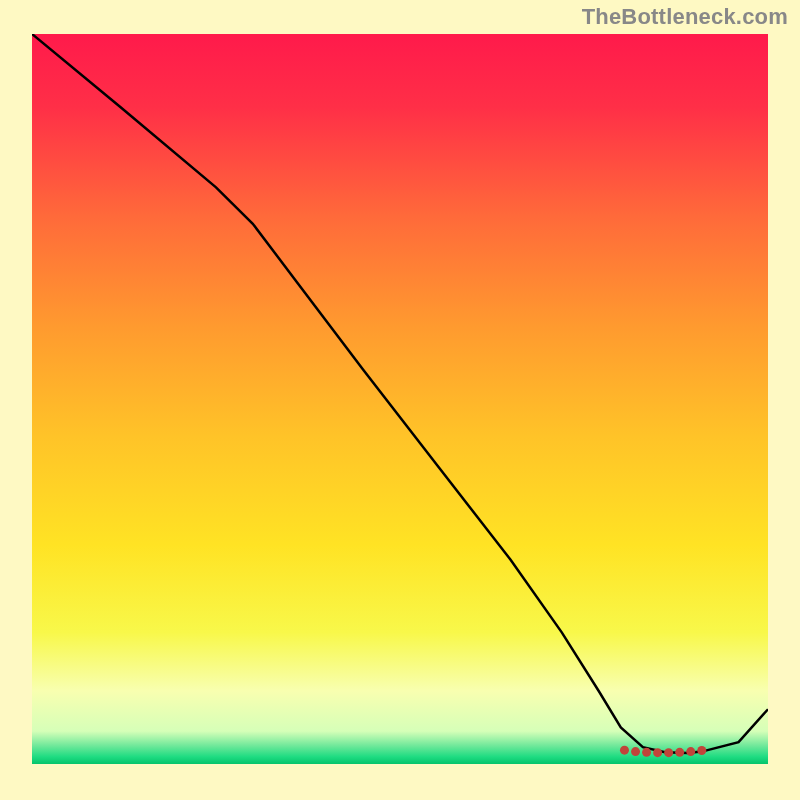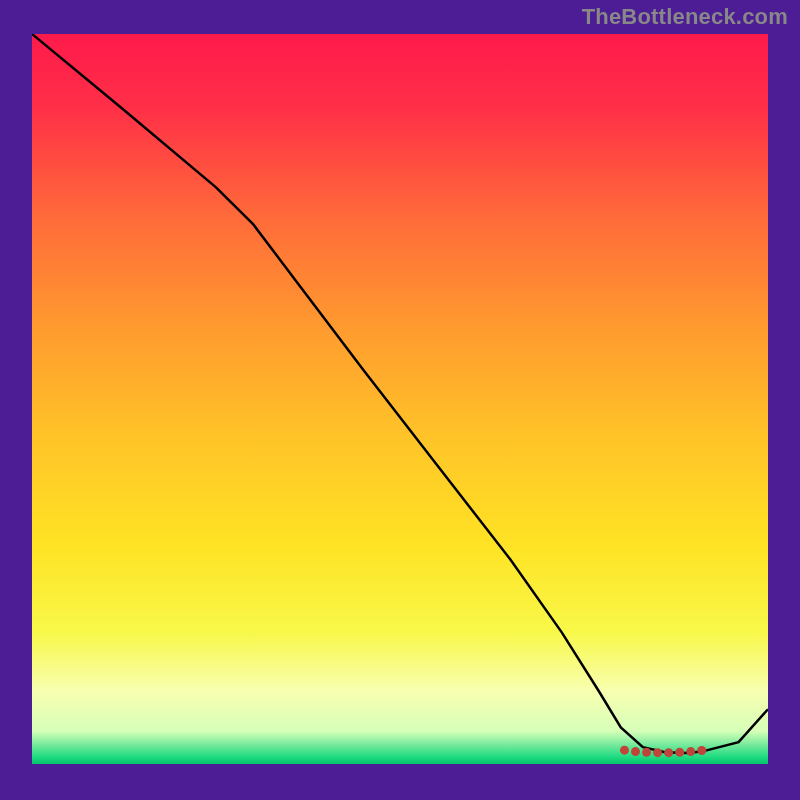--- a/index.html
+++ b/index.html
@@ -10,21 +10,21 @@
     background: #000;
     overflow: hidden;
     font-family: Arial, Helvetica, sans-serif;
   }
   .frame {
     position: absolute;
     top: 0;
     left: 0;
     width: 800px;
     height: 800px;
-    background: #4c1d95;
+    background: #fef9c3;
   }
   .watermark {
     position: absolute;
     top: 4px;
     right: 12px;
     font-size: 22px;
     font-weight: 600;
     color: #888;
     letter-spacing: 0.2px;
   }

